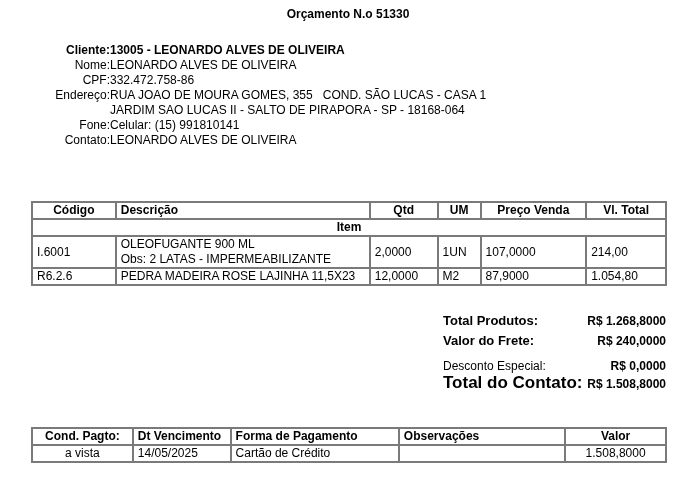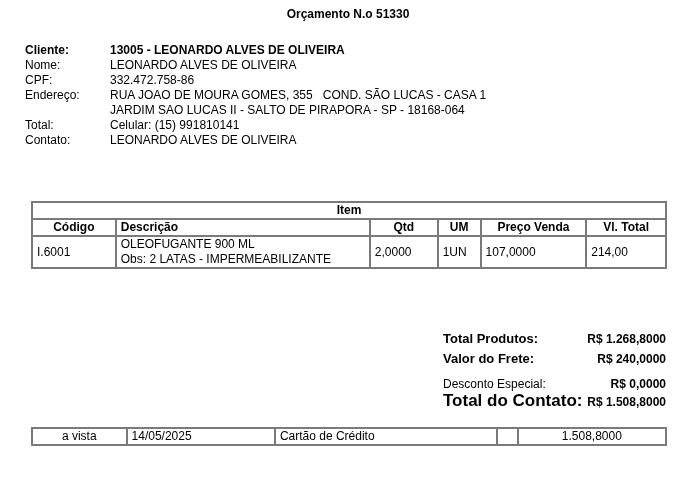--- a/index.html
+++ b/index.html
@@ -2,34 +2,34 @@
 <html><head>
 <meta charset="utf-8">
 <style>
   html, body { margin:0; padding:0; background:#ffffff; }
   body { width:690px; height:477px; position:relative; overflow:hidden;
          font-family:"Liberation Sans", sans-serif; font-size:12px; color:#000; }
   .title { position:absolute; top:7px; left:0; width:696px; text-align:center;
            font-weight:bold; font-size:12px; }
   .info { position:absolute; left:25px; top:43px; }
   .info-row { height:15px; line-height:15px; display:flex; }
-  .info-row .lbl { width:85px; }
+  .info-row .lbl { width:85px;text-align:right; }
   .info-row .val { }
   .bold { font-weight:bold; }
 
   table { border-collapse:collapse; position:absolute; }
   td, th { border:1px solid #7a7a7a; padding:0 4px; font-size:12px; line-height:15px; }
   th { font-weight:bold; }
   .items { left:31px; top:201px; width:636px; border:2px solid #7a7a7a; }
   .items td, .items th { border:2px solid #7a7a7a; }
   .right { text-align:left; }
   .center { text-align:center; }
   .left { text-align:left; }
 
-  .totals { position:absolute; left:443px; top:331px; width:223px; }
+  .totals { position:absolute; left:443px; top:313px; width:223px; }
   .trow { display:flex; justify-content:space-between; align-items:baseline; }
   .trow .tl { font-weight:bold; font-size:13px; }
   .trow .tv { font-weight:bold; font-size:12px; }
   .trow.r1 { height:20px; }
   .trow.r2 { height:20px; }
   .trow.r3 { height:20px;align-items:flex-end; }
   .trow.r3 .tl { font-weight:normal; font-size:12px; }
   .trow.r4 .tl { font-size:17px; }
 
   .pay { left:31px; top:427px; width:636px; border:2px solid #7a7a7a; }
@@ -55,52 +55,60 @@
   </div>
   <div class="info-row">
     <span class="lbl">Endereço:</span>
     <span class="val" style="white-space:pre">RUA JOAO DE MOURA GOMES, 355   COND. SÃO LUCAS - CASA 1</span>
   </div>
   <div class="info-row">
     <span class="lbl"></span>
     <span class="val">JARDIM SAO LUCAS II - SALTO DE PIRAPORA - SP - 18168-064</span>
   </div>
   <div class="info-row">
-    <span class="lbl">Total:</span>
+    <span class="lbl">Fone:</span>
     <span class="val">Celular: (15) 991810141</span>
   </div>
   <div class="info-row">
     <span class="lbl">Contato:</span>
     <span class="val">LEONARDO ALVES DE OLIVEIRA</span>
   </div>
 </div>
 
 <table class="items">
   <tbody>
       <tr>
-    <th colspan="6" class="center">Item</th>
-  </tr>
-  <tr>
     <th class="center" style="width:74px">Código</th>
     <th class="left" style="width:245px">Descrição</th>
     <th class="center" style="width:58px">Qtd</th>
     <th class="center" style="width:33px">UM</th>
     <th class="center" style="width:96px">Preço Venda</th>
     <th class="center" style="width:70px">Vl. Total</th>
+  </tr>
+  <tr>
+    <th colspan="6" class="center">Item</th>
   </tr>
   <tr>
     <td>I.6001</td>
     <td>
       <div>OLEOFUGANTE 900 ML</div>
       <div>Obs: 2 LATAS - IMPERMEABILIZANTE</div>
     </td>
     <td class="right">2,0000</td>
     <td>1UN</td>
     <td class="right">107,0000</td>
     <td class="right">214,00</td>
+  </tr>
+  <tr>
+    <td>R6.2.6</td>
+    <td>PEDRA MADEIRA ROSE LAJINHA 11,5X23</td>
+    <td class="right">12,0000</td>
+    <td>M2</td>
+    <td class="right">87,9000</td>
+    <td class="right">1.054,80</td>
   </tr>
 </tbody>
   </table>
 
 <div class="totals">
   <div class="trow r1">
     <span class="tl">Total Produtos:</span>
     <span class="tv">R$ 1.268,8000</span>
   </div>
   <div class="trow r2">
@@ -112,20 +120,27 @@
     <span class="tv">R$ 0,0000</span>
   </div>
   <div class="trow r4">
     <span class="tl">Total do Contato:</span>
     <span class="tv">R$ 1.508,8000</span>
   </div>
 </div>
 
 <table class="pay">
   <tbody>
+      <tr>
+    <th class="center" style="width:90px">Cond. Pagto:</th>
+    <th class="left" style="width:87px">Dt Vencimento</th>
+    <th class="left" style="width:157px">Forma de Pagamento</th>
+    <th class="left" style="width:155px">Observações</th>
+    <th class="center" style="width:90px">Valor</th>
+  </tr>
   <tr>
     <td class="center">a vista</td>
     <td>14/05/2025</td>
     <td>Cartão de Crédito</td>
     <td></td>
     <td class="center">1.508,8000</td>
   </tr>
 </tbody>
   </table>
 

